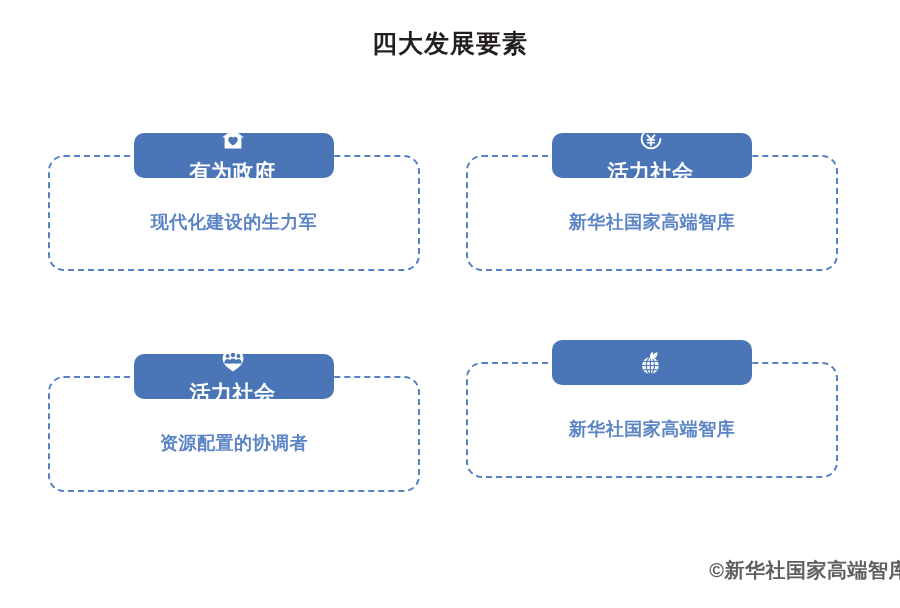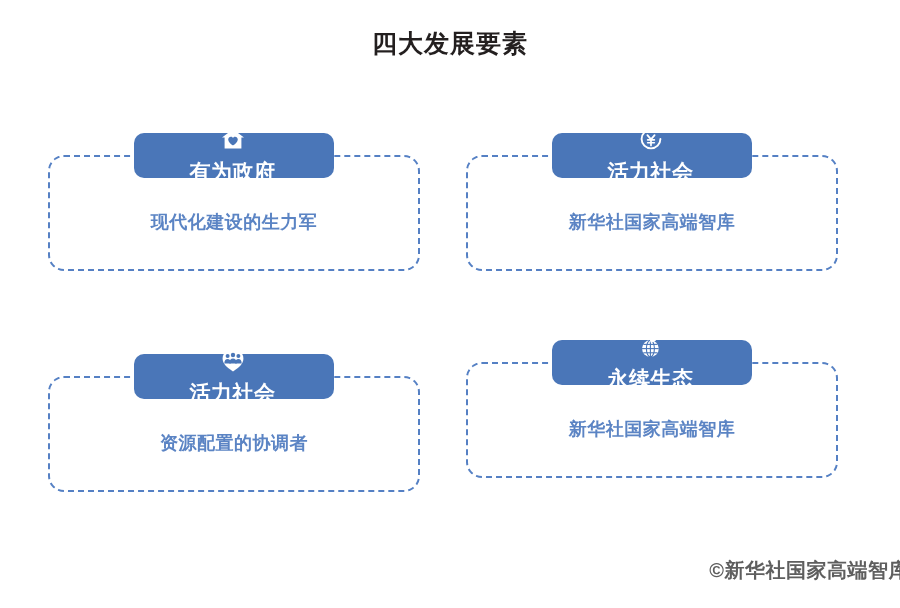--- a/index.html
+++ b/index.html
@@ -208,21 +208,20 @@
               <ellipse cx="12.4" cy="15.6" rx="4.0" ry="8.4"></ellipse>
               <line x1="4.0" y1="15.6" x2="20.8" y2="15.6"></line>
               <line x1="5.3" y1="11.4" x2="19.5" y2="11.4"></line>
               <line x1="5.3" y1="19.8" x2="19.5" y2="19.8"></line>
               <line x1="12.4" y1="7.2" x2="12.4" y2="24.0"></line>
             </g>
             <path d="M13.6 9.4 C13.6 5.6 16.0 3.0 19.4 2.3 C19.8 6.0 17.6 9.0 13.6 9.4 Z" fill="#ffffff"></path>
             <path d="M12.6 9.6 C11.3 6.6 12.0 3.6 14.3 1.7 C16.1 4.5 15.4 8.0 12.6 9.6 Z" fill="#ffffff"></path>
           </svg>
         </span>
-        <span class="badge-label">永续生态</span>
       </div>
       <div class="card-subtitle">新华社国家高端智库</div>
     </div>
 
   </div>
 
   <div class="footer-credit">©新华社国家高端智库</div>
 
 </div>
 

